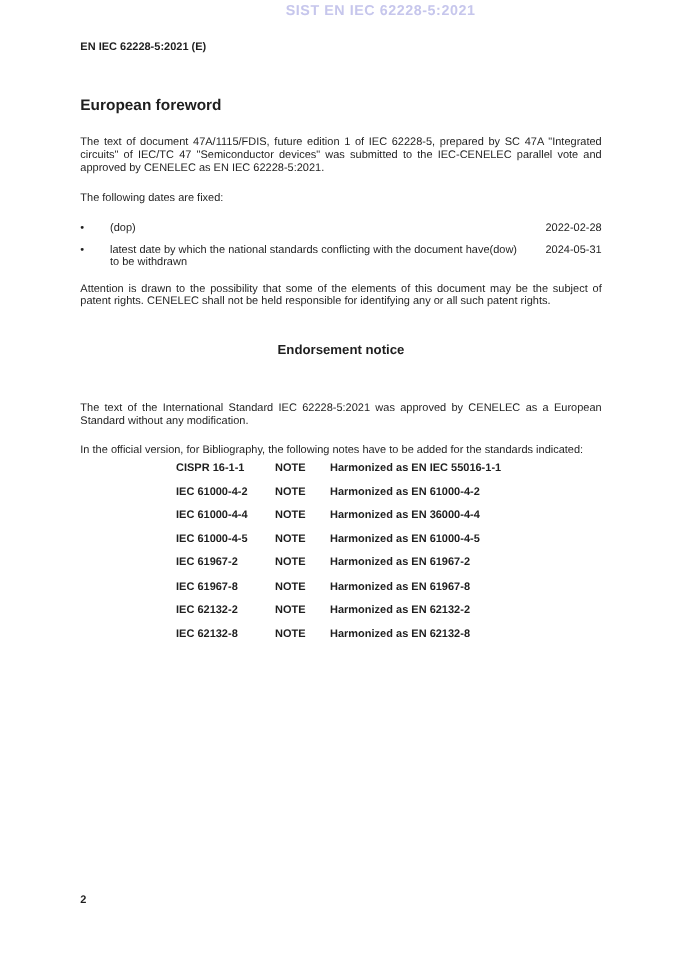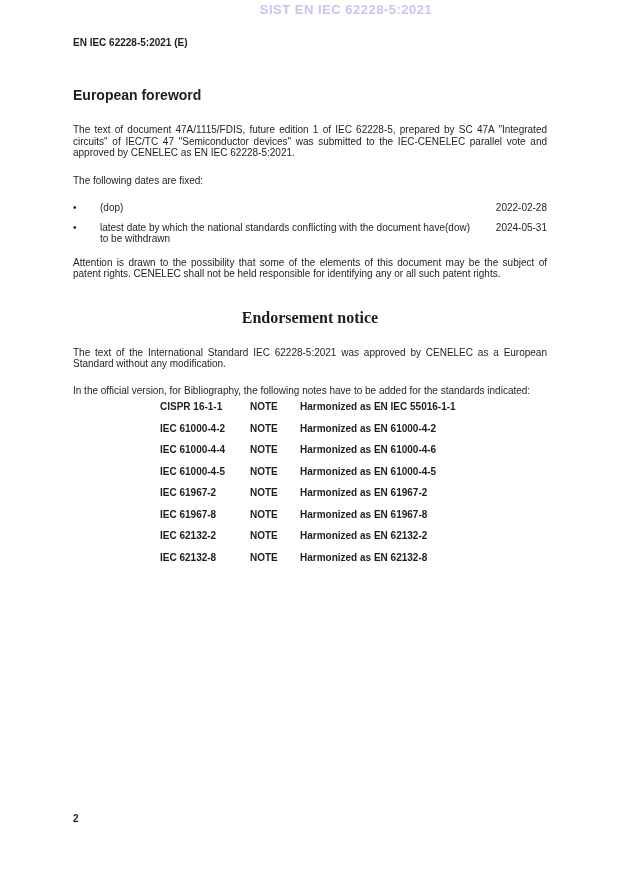--- a/index.html
+++ b/index.html
@@ -77,27 +77,26 @@
     white-space: nowrap;
   }
   .bullet-date {
     flex: 1 1 auto;
     text-align: right;
     white-space: nowrap;
   }
   .para3 { margin-top: 12px; }
   .h-endorsement {
     margin-top: 30px;
-    font-size: 16px;
+    font-size: 12px;
     font-weight: bold;
     line-height: 16px;
     text-align: center;
-    font-family: Liberation Serif, serif;
-  }
-  .epara1 { margin-top: 21px; }
+  }
+  .epara1 { margin-top: 40px; }
   .epara2 { margin-top: 15px; }
   .notes-table {
     margin-left: 87px;
     font-size: 10px;
     font-weight: bold;
   }
   .trow {
     display: flex;
     height: 21.5px;
     line-height: 21.5px;
@@ -158,21 +157,21 @@
       <span class="c3">Harmonized as EN IEC 55016-1-1</span>
     </div>
     <div class="trow">
       <span class="c1">IEC 61000-4-2</span>
       <span class="c2">NOTE</span>
       <span class="c3">Harmonized as EN 61000-4-2</span>
     </div>
     <div class="trow">
       <span class="c1">IEC 61000-4-4</span>
       <span class="c2">NOTE</span>
-      <span class="c3">Harmonized as EN 61000-4-6</span>
+      <span class="c3">Harmonized as EN 36000-4-4</span>
     </div>
     <div class="trow">
       <span class="c1">IEC 61000-4-5</span>
       <span class="c2">NOTE</span>
       <span class="c3">Harmonized as EN 61000-4-5</span>
     </div>
     <div class="trow">
       <span class="c1">IEC 61967-2</span>
       <span class="c2">NOTE</span>
       <span class="c3">Harmonized as EN 61967-2</span>

